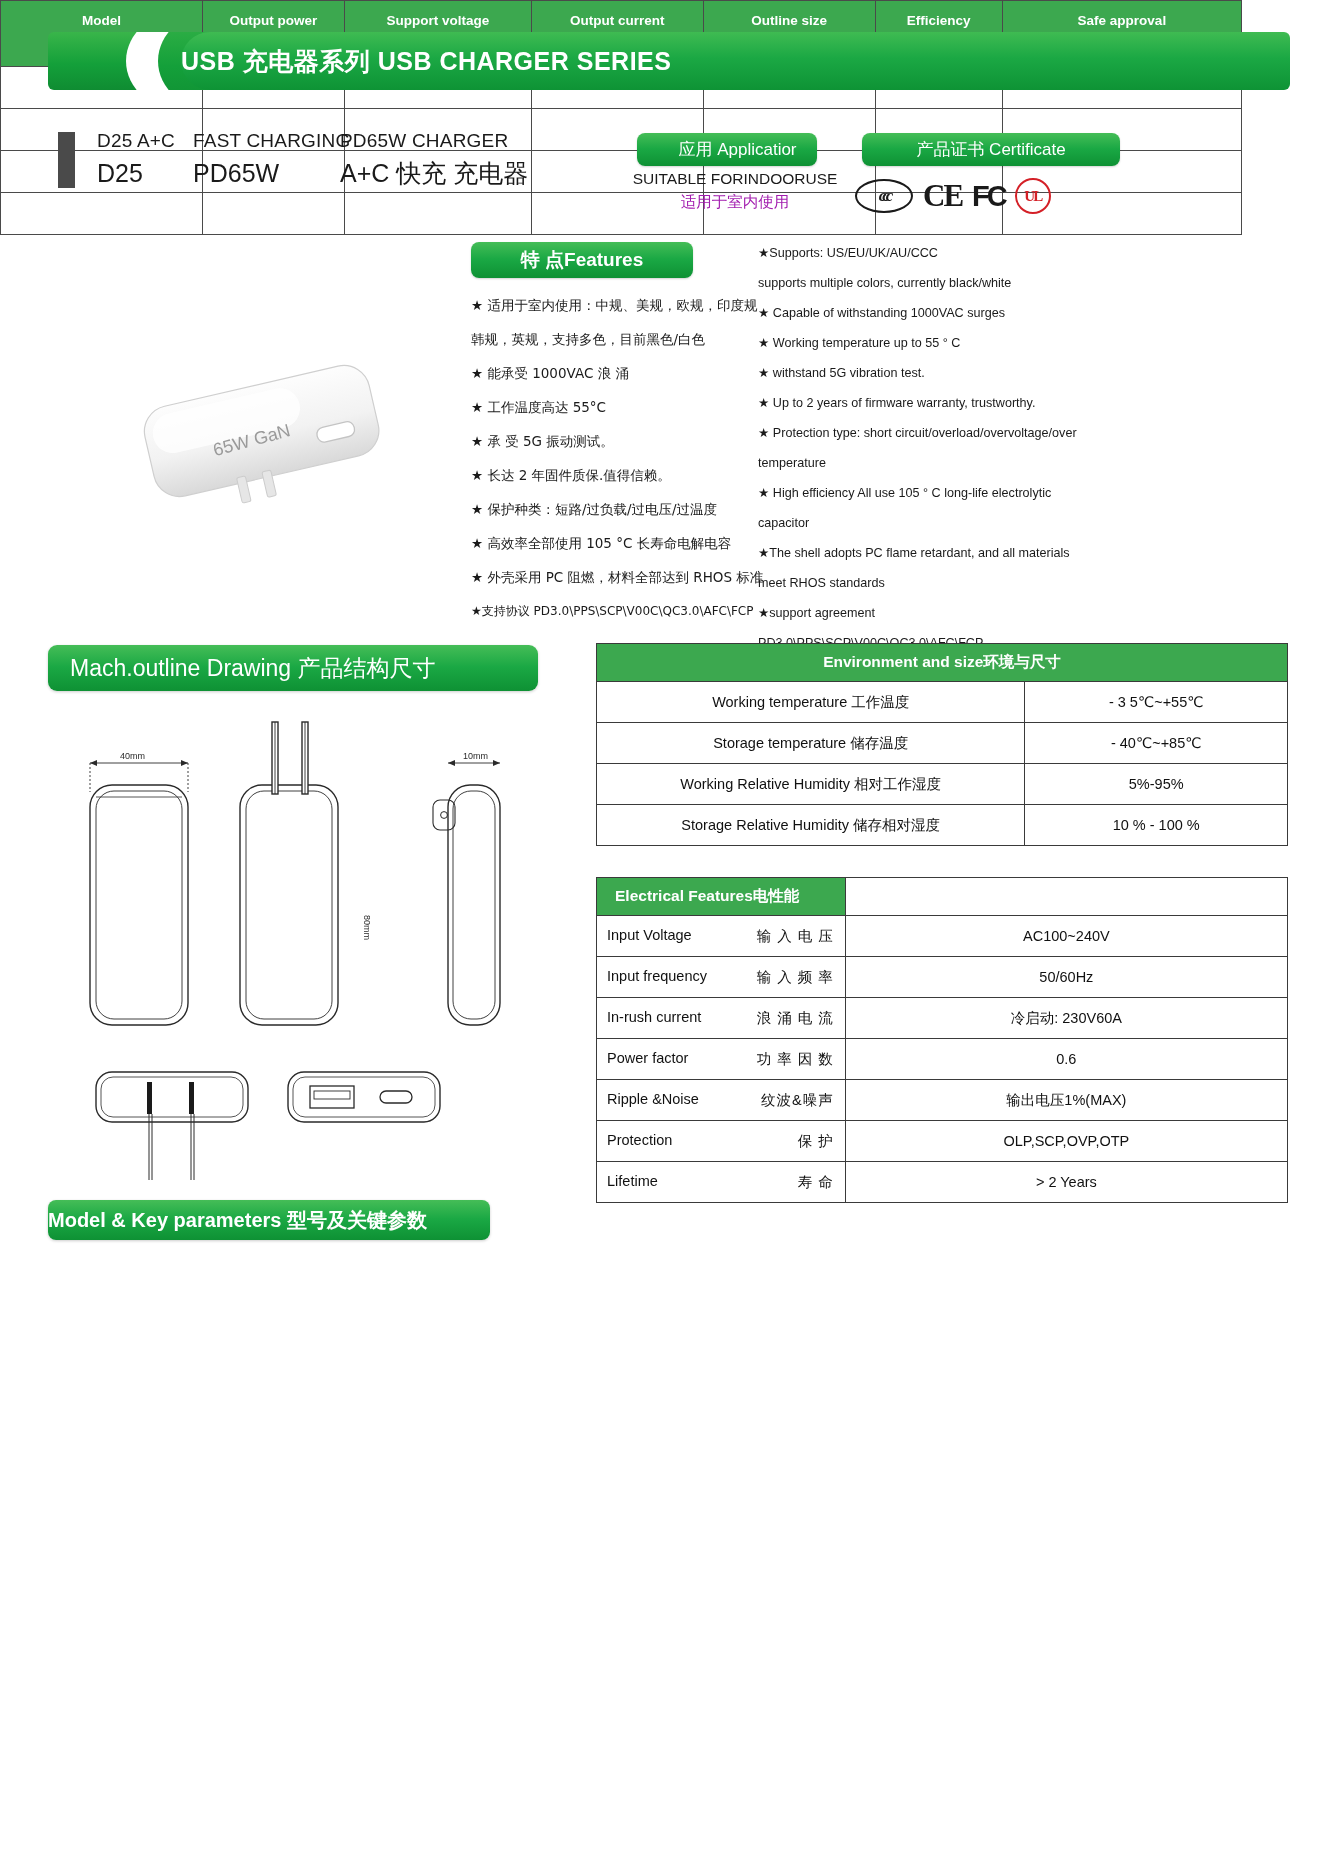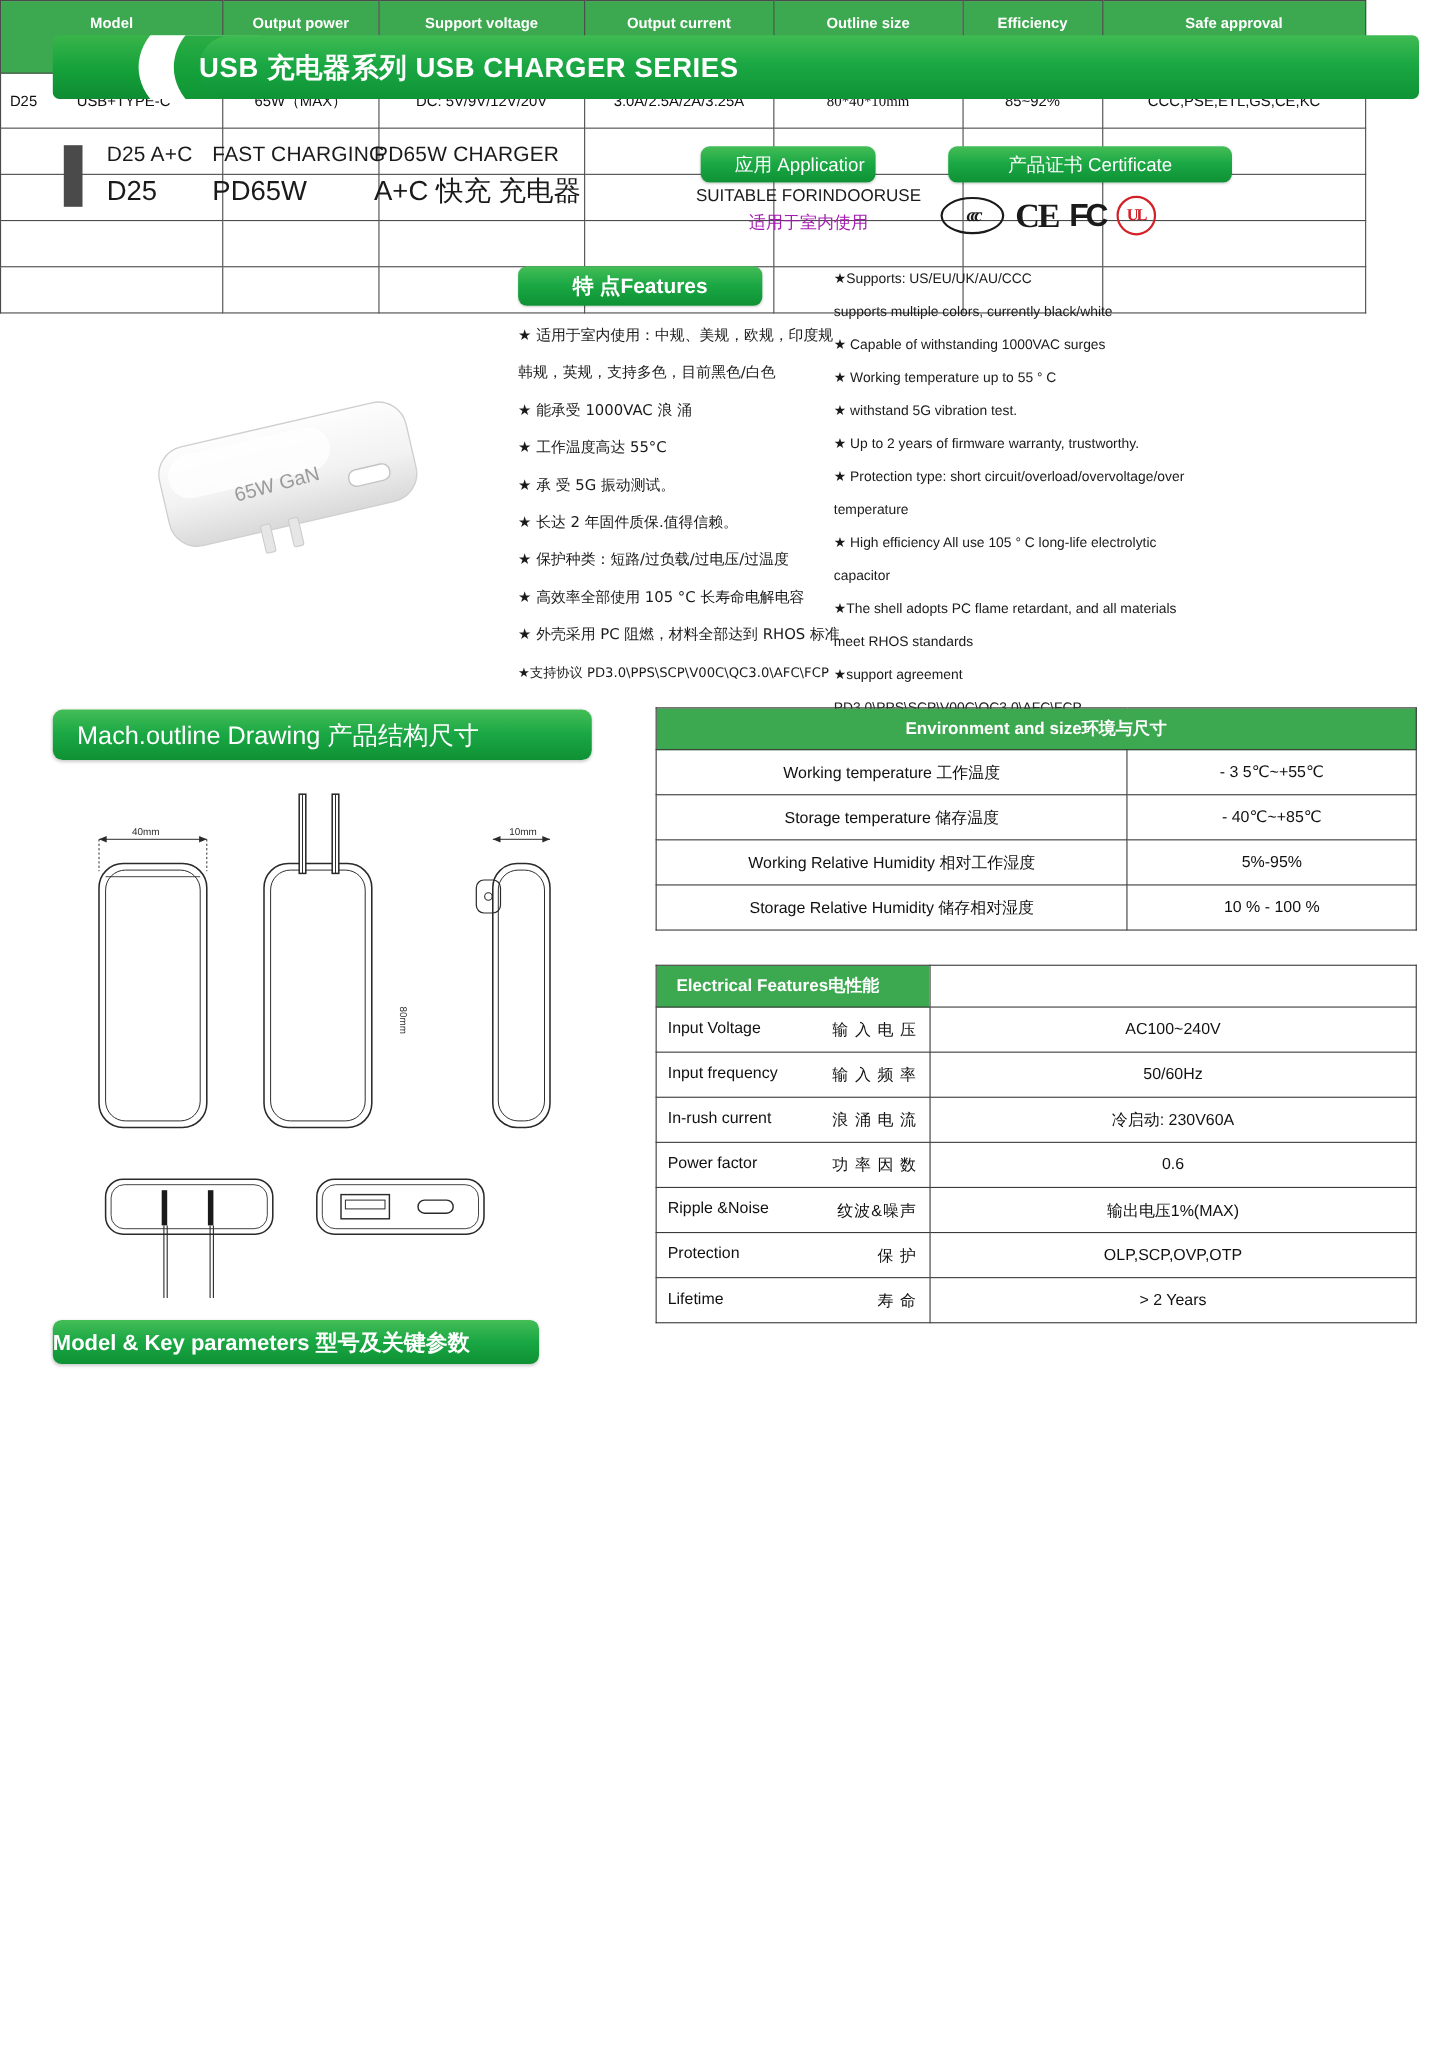--- a/index.html
+++ b/index.html
@@ -70,21 +70,21 @@
 
   
   .pill {
     background: linear-gradient(to bottom, #45bd57 0%, #1aa844 48%, #0e9134 100%);
     border-radius: 8px;
     color: #fff;
     display: flex; align-items: center; justify-content: center;
     box-shadow: 0 1px 2px rgba(0,0,0,0.18);
   }
 
-  .app-pill { position: absolute; left: 637px; top: 133px; width: 159px; height: 33px; font-size: 17px; padding-left: 21px; }
+  .app-pill { position: absolute; left: 637px; top: 133px; width: 180px; height: 33px; font-size: 17px; padding-left: 21px; }
   .app-sub1 { position: absolute; left: 620px; top: 170px; width: 230px; text-align: center; font-size: 15.5px; color: #1a1a1a; }
   .app-sub2 { position: absolute; left: 620px; top: 192px; width: 230px; text-align: center; font-size: 15.5px; color: #a21caf; }
 
   .cert-pill { position: absolute; left: 862px; top: 133px; width: 258px; height: 33px; font-size: 17px; }
   .cert-logos { position: absolute; left: 855px; top: 175px; width: 240px; height: 42px; display: flex; align-items: center; gap: 10px; }
 
   .ccc-logo { width: 58px; height: 34px; border: 2.2px solid #1a1a1a; border-radius: 50%; position: relative; display:flex; align-items:center; justify-content:center; }
   .ccc-logo .ccc-txt { font-family: "Liberation Serif", serif; font-style: italic; font-weight: bold; font-size: 17px; letter-spacing: -4px; color:#1a1a1a; }
   .ce-logo { font-family: "Liberation Serif", serif; font-weight: bold; font-size: 31px; letter-spacing: -2px; color: #1a1a1a; }
   .fcc-logo { font-family: "Liberation Sans", sans-serif; font-weight: bold; font-size: 29px; letter-spacing: -3px; color: #1a1a1a; position: relative; }
@@ -433,31 +433,20 @@
       <td class="mh">
         <span>Efficiency</span>
         <span class="cn">效率</span>
       </td>
       <td class="mh">
         <span>Safe approval</span>
         <span class="cn">安规认证</span>
       </td>
     </tr>
     <tr>
-      <td class="mc first">
-        <span>D25</span><span class="sub">USB+TYPE-C</span>
-      </td>
-      <td class="mc">65W（MAX）</td>
-      <td class="mc">DC: 5V/9V/12V/20V</td>
-      <td class="mc">3.0A/2.5A/2A/3.25A</td>
-      <td class="mc serif">80*40*10mm</td>
-      <td class="mc">85~92%</td>
-      <td class="mc">CCC,PSE,ETL,GS,CE,KC</td>
-    </tr>
-    <tr>
       <td class="mc empty"></td>
         <td class="mc empty"></td>
       <td class="mc empty"></td>
         <td class="mc empty"></td>
       <td class="mc empty"></td>
         <td class="mc empty"></td>
       <td class="mc empty"></td>
     </tr>
     <tr>
       <td class="mc empty"></td>

